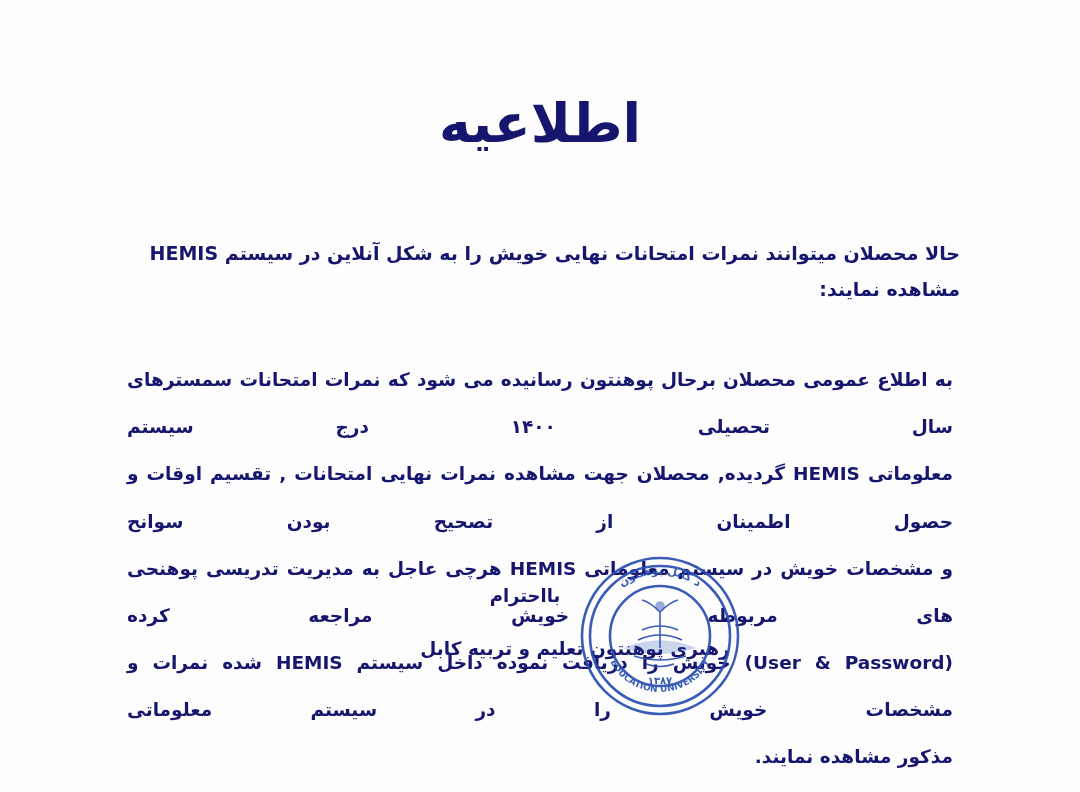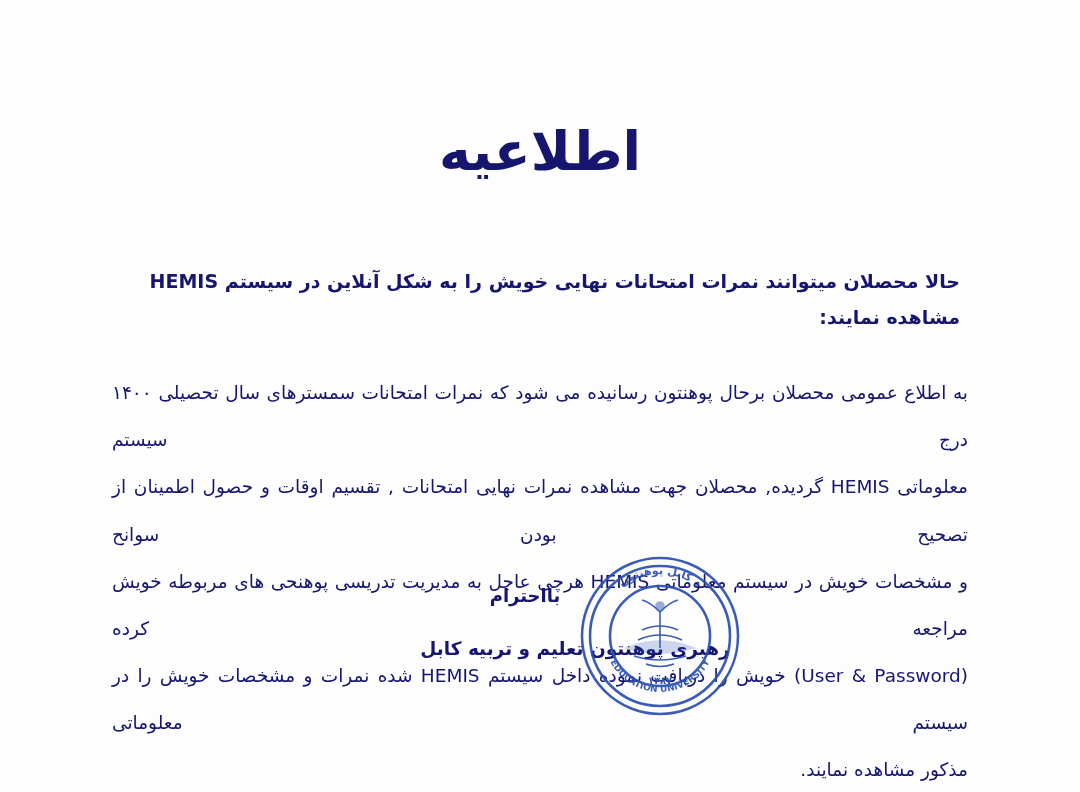--- a/index.html
+++ b/index.html
@@ -22,42 +22,42 @@
     background: #fdfdfd;
     padding: 0;
   }
   .doc-title {
     text-align: center;
     font-size: 54px;
     font-weight: bold;
     color: #16166e;
     letter-spacing: 0px;
     margin: 0;
-    padding-top: 120px;
+    padding-top: 92px;
     line-height: 1.2;
     direction: rtl;
   }
   .lead {
     direction: rtl;
     text-align: right;
     font-size: 19px;
     font-weight: bold;
     color: #16166e;
     margin: 0;
     padding: 78px 120px 0 120px;
     line-height: 1.9;
   }
   .body-block {
     direction: rtl;
     text-align: justify;
     text-align-last: justify;
     font-size: 18.5px;
-    font-weight: normal;
+    font-weight: bold;
     color: #16166e;
-    margin: 0;
+    margin: 15px;
     padding: 34px 112px 0 112px;
     line-height: 2.55;
   }
   .body-block p {
     margin: 0;
   }
   .closing {
     direction: rtl;
     position: absolute;
     left: 0;

